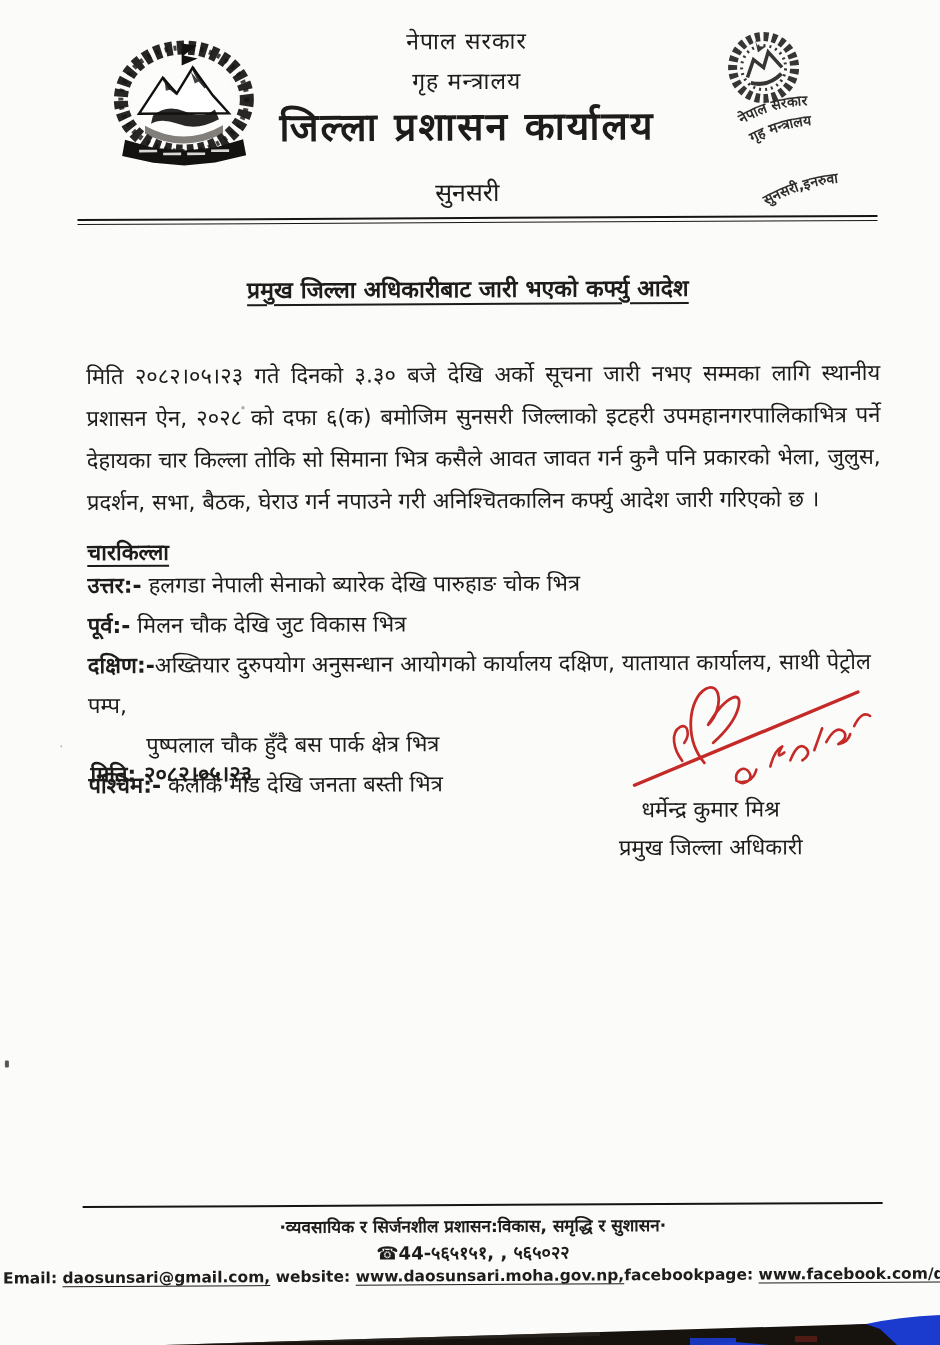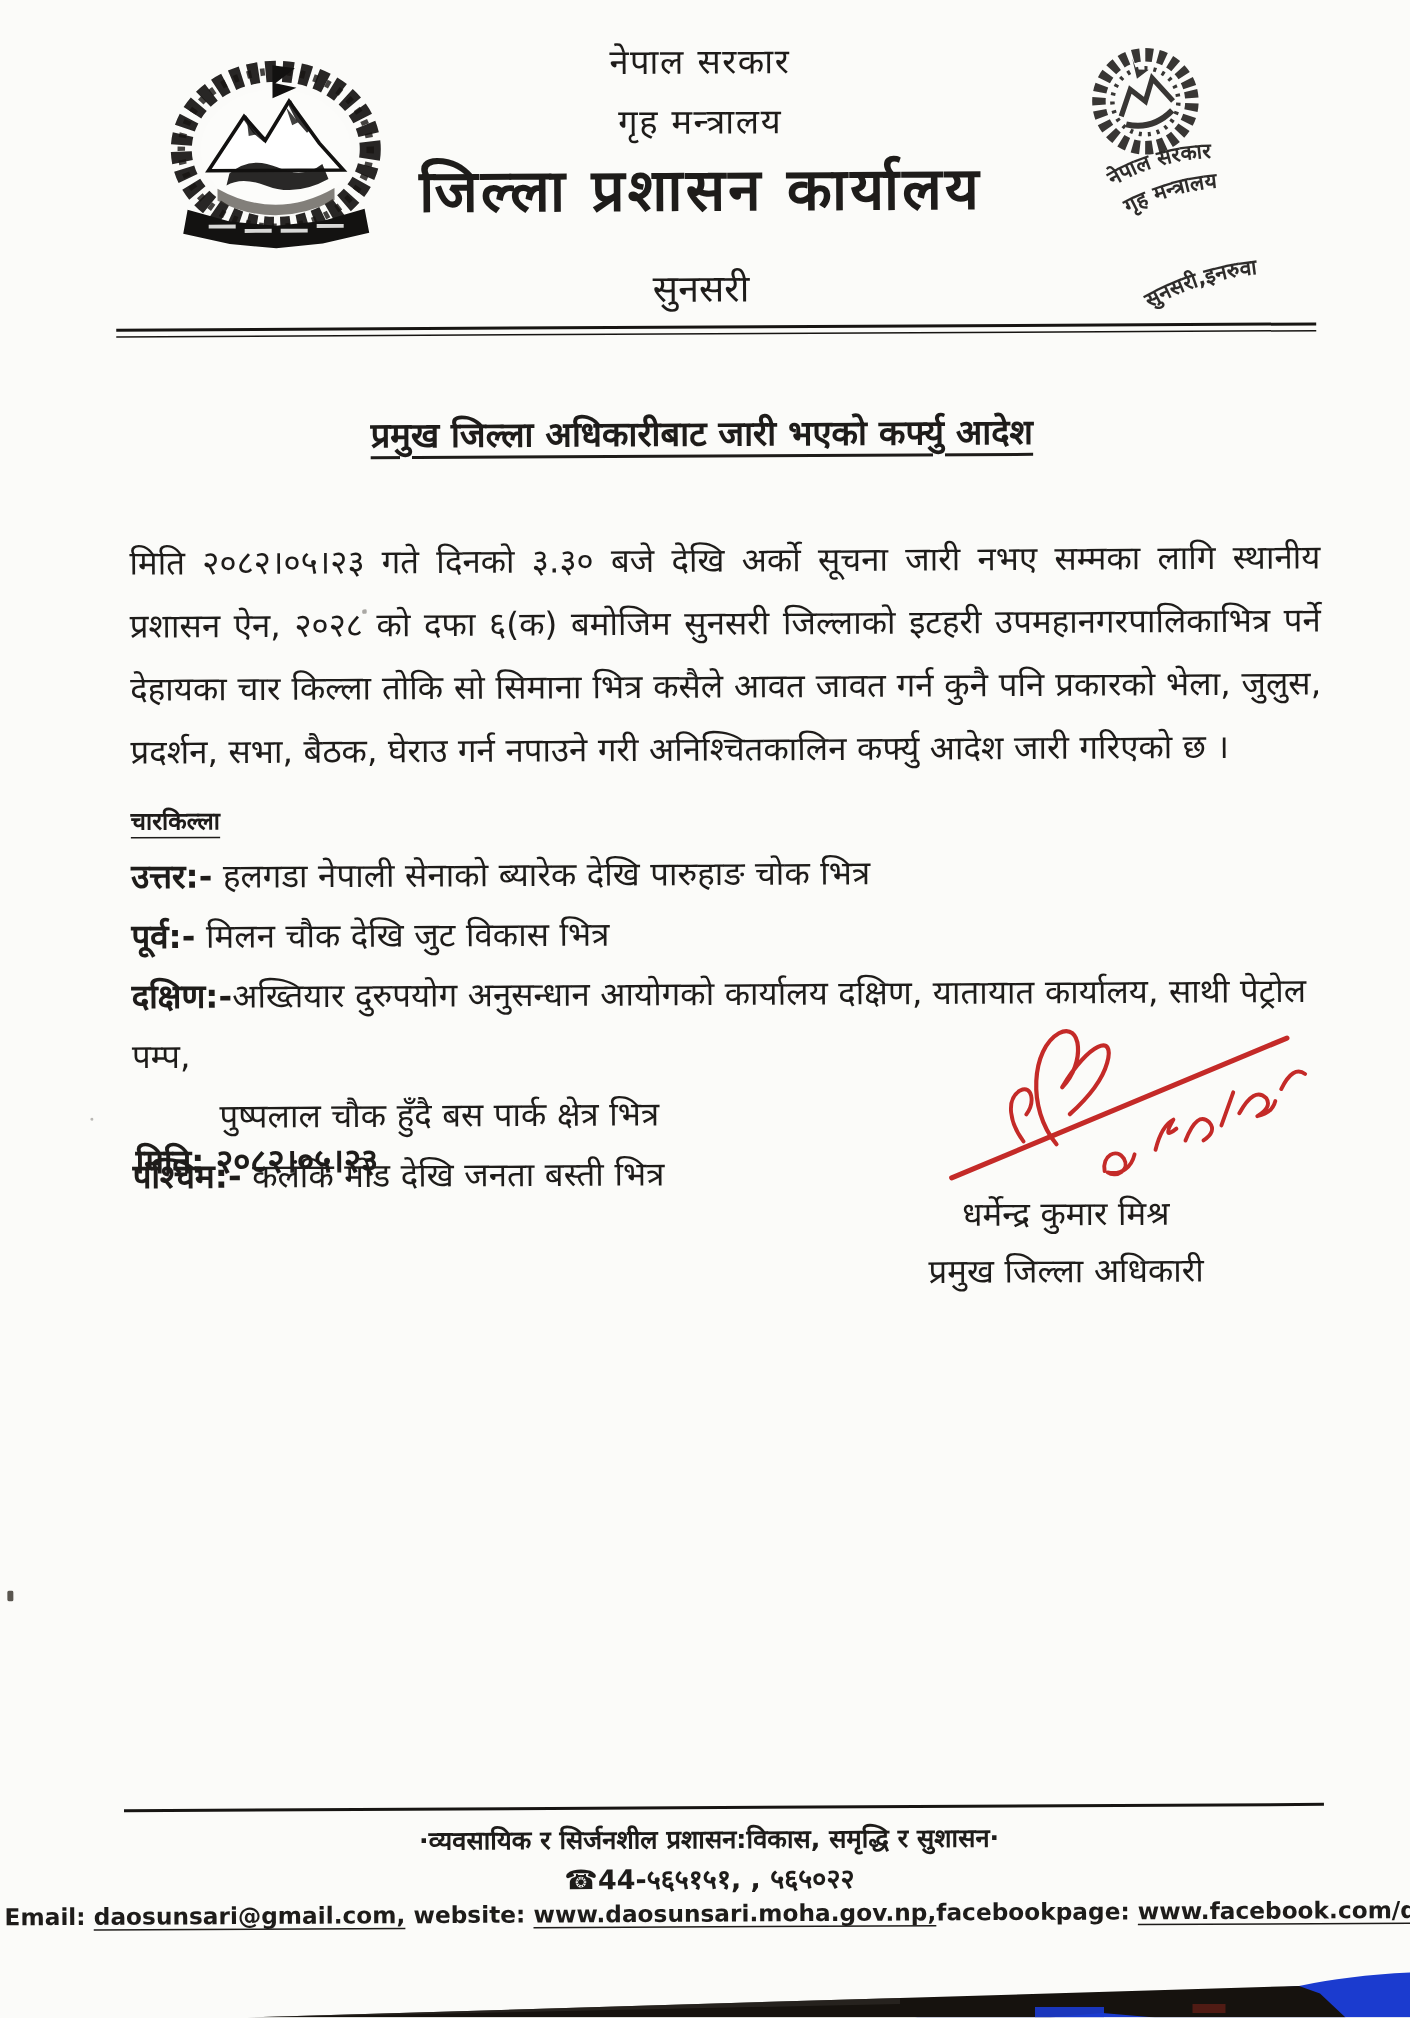--- a/index.html
+++ b/index.html
@@ -28,21 +28,21 @@
     border-top:2.5px solid #171513;border-bottom:1.6px solid #171513;}
   .footer-rule{top:1206px;left:80px;width:800px;border-top:2.2px solid #171513;}
   
   .doc-title{top:274px;font-size:23px;font-weight:700;
     text-decoration:underline;text-underline-offset:6px;text-decoration-thickness:1.6px;}
   
   .body-block{top:356px;left:88px;width:794px;font-size:22px;line-height:42px;}
   .jline{text-align:justify;text-align-last:justify;}
   .jlast{text-align:left;}
   
-  .b-head{top:536px;left:88px;font-size:16px;font-weight:700;
+  .b-head{top:536px;left:88px;font-size:22px;font-weight:700;
     text-decoration:underline;text-underline-offset:5px;}
   .b-block{top:566px;left:88px;width:800px;font-size:22px;line-height:40px;}
   .b-label{font-weight:600;}
   .b-cont{margin-left:58px;}
   
   .issue-date{top:758px;left:90px;font-size:22px;font-weight:600;text-align:right;}
   .sig-svg{left:618px;top:668px;}
   .sig-name{top:796px;left:580px;width:260px;text-align:center;font-size:22px;}
   .sig-desg{top:834px;left:580px;width:260px;text-align:center;font-size:22px;}
   

